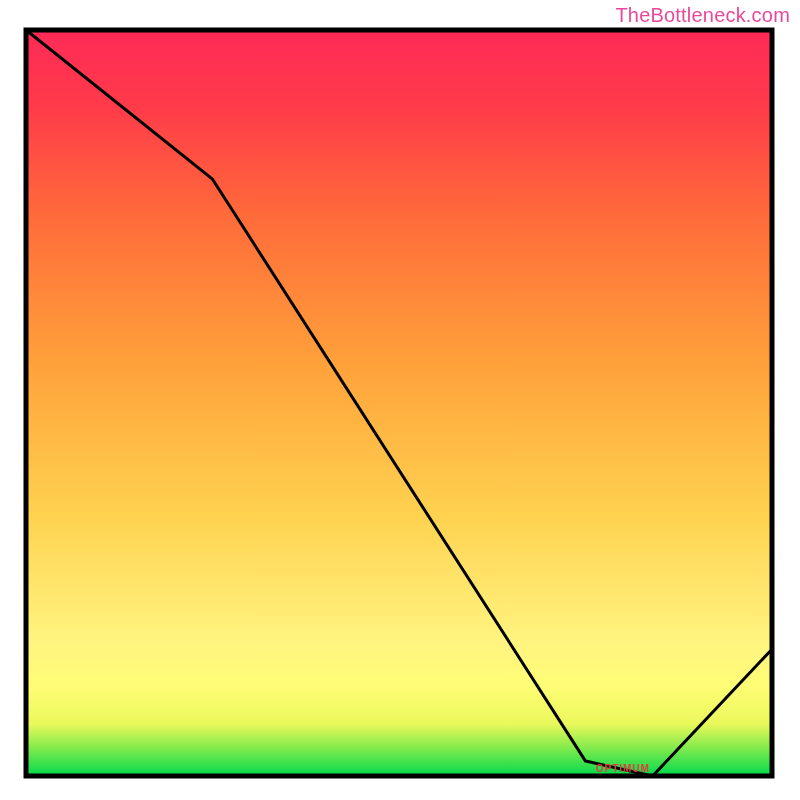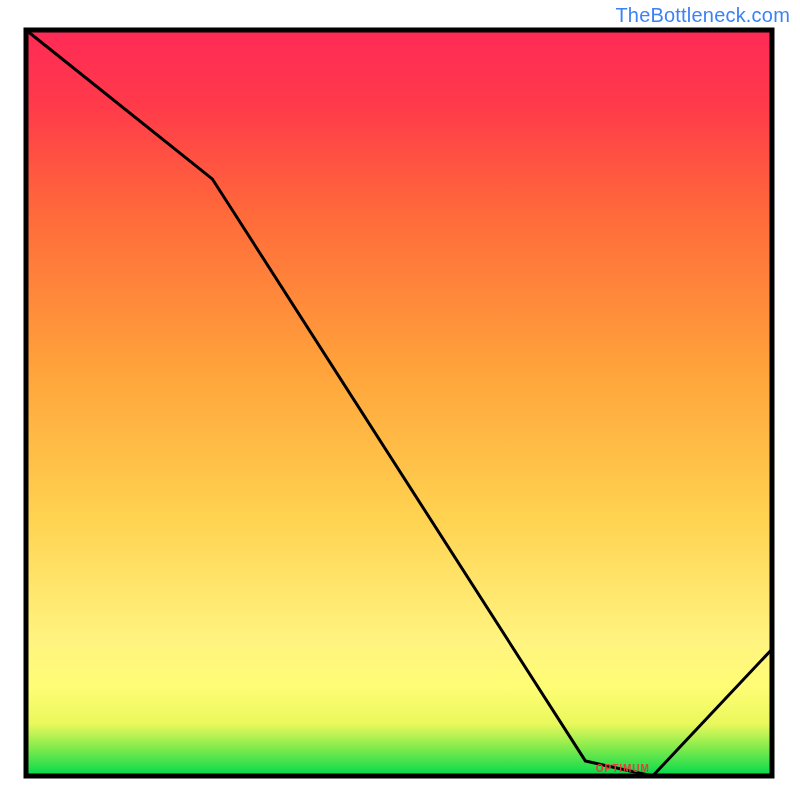--- a/index.html
+++ b/index.html
@@ -14,21 +14,21 @@
   .stage {
     position: relative;
     width: 800px;
     height: 800px;
   }
   .attribution {
     position: absolute;
     top: 4px;
     right: 10px;
     font-size: 20px;
-    color: #3b82f6;
+    color: #ec4899;
     font-weight: 500;
     font-family: Arial, Helvetica, sans-serif;
     letter-spacing: 0.2px;
   }
   svg {
     position: absolute;
     top: 0;
     left: 0;
   }
 </style>

